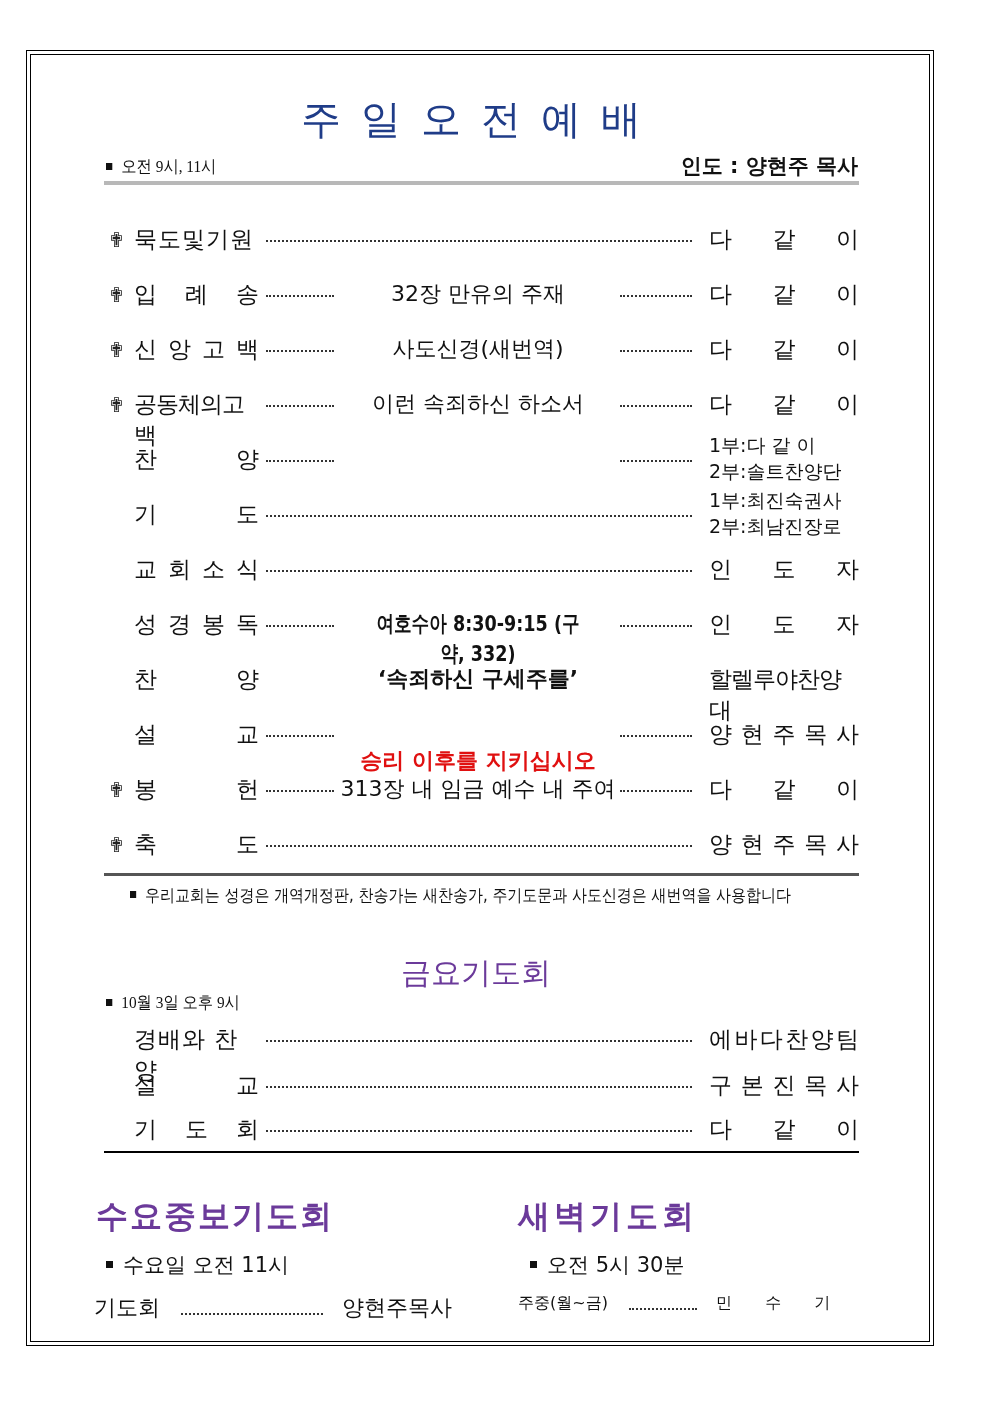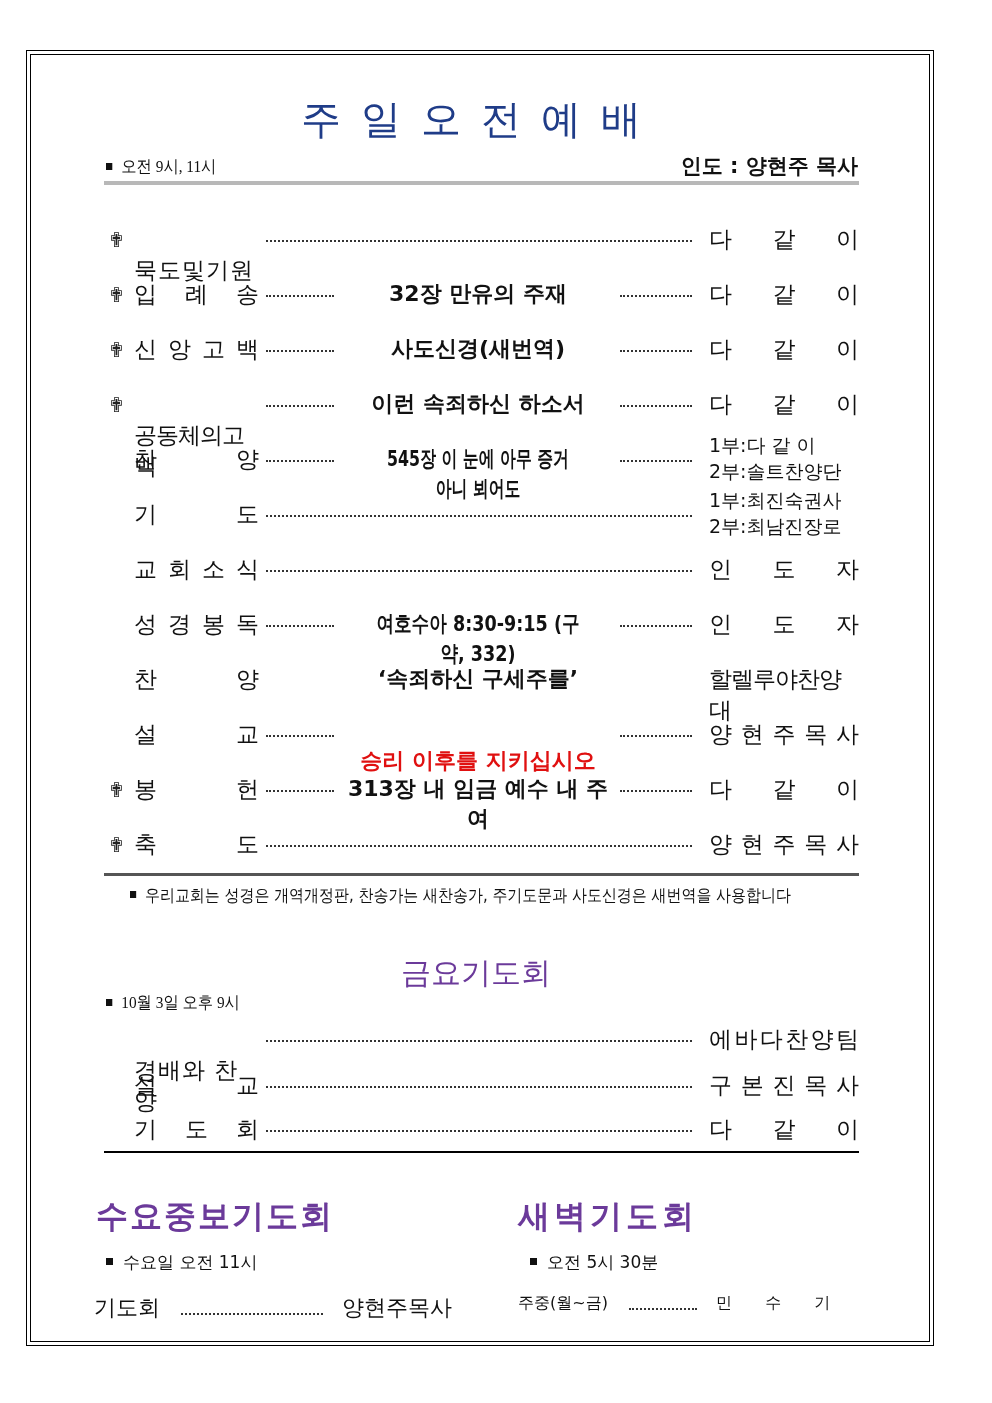--- a/index.html
+++ b/index.html
@@ -11,39 +11,39 @@
   .sub-left { left:106px; top:155px; font-size:17px; font-family:"Liberation Serif", serif; transform:scaleX(0.9); transform-origin:left; }
   .sub-right { right:134px; top:152px; font-size:21px; font-weight:bold; }
   .bullet { display:inline-block; width:7px; height:7px; background:#111; margin-right:10px; vertical-align:middle; position:relative; top:-2px; }
   .rule-gray { position:absolute; left:104px; width:755px; height:4px; background:#b8b8b8; }
   .rule-dark { position:absolute; left:104px; width:755px; height:3px; background:#555; }
   .rule-black { position:absolute; left:104px; width:755px; height:2px; background:#000; }
 
   .row { position:absolute; left:106px; width:755px; height:40px; font-size:23px; }
   .row .cross { position:absolute; left:2px; top:6px; font-size:20px; color:#222; }
   .row .label { position:absolute; left:28px; top:2px; width:125px; display:flex; justify-content:space-between; }
-  .row .label.tight { justify-content:flex-start; letter-spacing:1px;margin-top:31px; }
+  .row .label.tight { justify-content:flex-start; letter-spacing:1px; }
   .row .dots-long { position:absolute; left:160px; width:426px; top:4px; border-bottom:2px dotted #333; height:14px; }
   .row .dots-s1 { position:absolute; left:160px; width:68px; top:4px; border-bottom:2px dotted #333; height:14px; }
   .row .dots-s2 { position:absolute; left:514px; width:72px; top:4px; border-bottom:2px dotted #333; height:14px; }
-  .row .center { position:absolute; left:232px; width:280px; top:2px; text-align:center; font-size:22px;font-weight:bold; }
+  .row .center { position:absolute; left:232px; width:280px; top:2px; text-align:center; font-size:22px; }
   .row .right { position:absolute; left:603px; width:150px; top:2px; display:flex; justify-content:space-between; }
   .row .right-tight { position:absolute; left:603px; width:152px; top:2px; text-align:left; letter-spacing:0px; }
   .row .right-two { position:absolute; left:603px; width:152px; top:-10px; font-size:19px; line-height:26px; font-family:"DejaVu Sans", sans-serif; }
   .condensed { display:inline-block; transform:scaleX(0.78); transform-origin:center; }
   .red { color:#e01010; font-weight:bold;margin-top:27px; }
   .bold { font-weight:bold; }
 
   .note { left:130px; top:884px; font-size:17px; transform:scaleX(0.88); transform-origin:left; }
 
   .title-fri { left:0; width:952px; top:953px; text-align:center; font-size:30px; color:#6b3a9a;font-family:Liberation Serif, serif; }
   .fri-date { left:106px; top:991px; font-size:17px; font-family:"Liberation Serif", serif; transform:scaleX(0.9); transform-origin:left; }
 
   .title-purple { font-size:32px; font-weight:bold; color:#6b3a9a; letter-spacing:2px; }
-  .small-bullet-text { font-size:17px; }
+  .small-bullet-text { font-size:21px; }
   .dots-inline { display:inline-block; border-bottom:2px dotted #333; height:10px; vertical-align:middle; }
 </style>
 </head>
 <body>
 
 <div class="frame-outer"></div>
 <div class="frame-inner"></div>
 
 <div class="abs title-main">주일오전예배</div>
 <div class="abs sub-left"><span class="bullet"></span><span>오전 9시, 11시</span></div>
@@ -108,21 +108,20 @@
       <span>이</span>
     </span>
 </div>
 
 <div class="row" style="top:442px;">
   <span class="label">
       <span>찬</span>
       <span>양</span>
     </span>
   <span class="dots-s1"></span>
-  <span class="center"><span class="condensed" style="transform:scaleX(0.72);">545장 이 눈에 아무 증거 아니 뵈어도</span></span>
   <span class="dots-s2"></span>
   <span class="right-two">
     <div>1부:다 같 이</div>
     <div>2부:솔트찬양단</div>
   </span>
 </div>
 
 <div class="row" style="top:497px;">
   <span class="label">
       <span>기</span>

